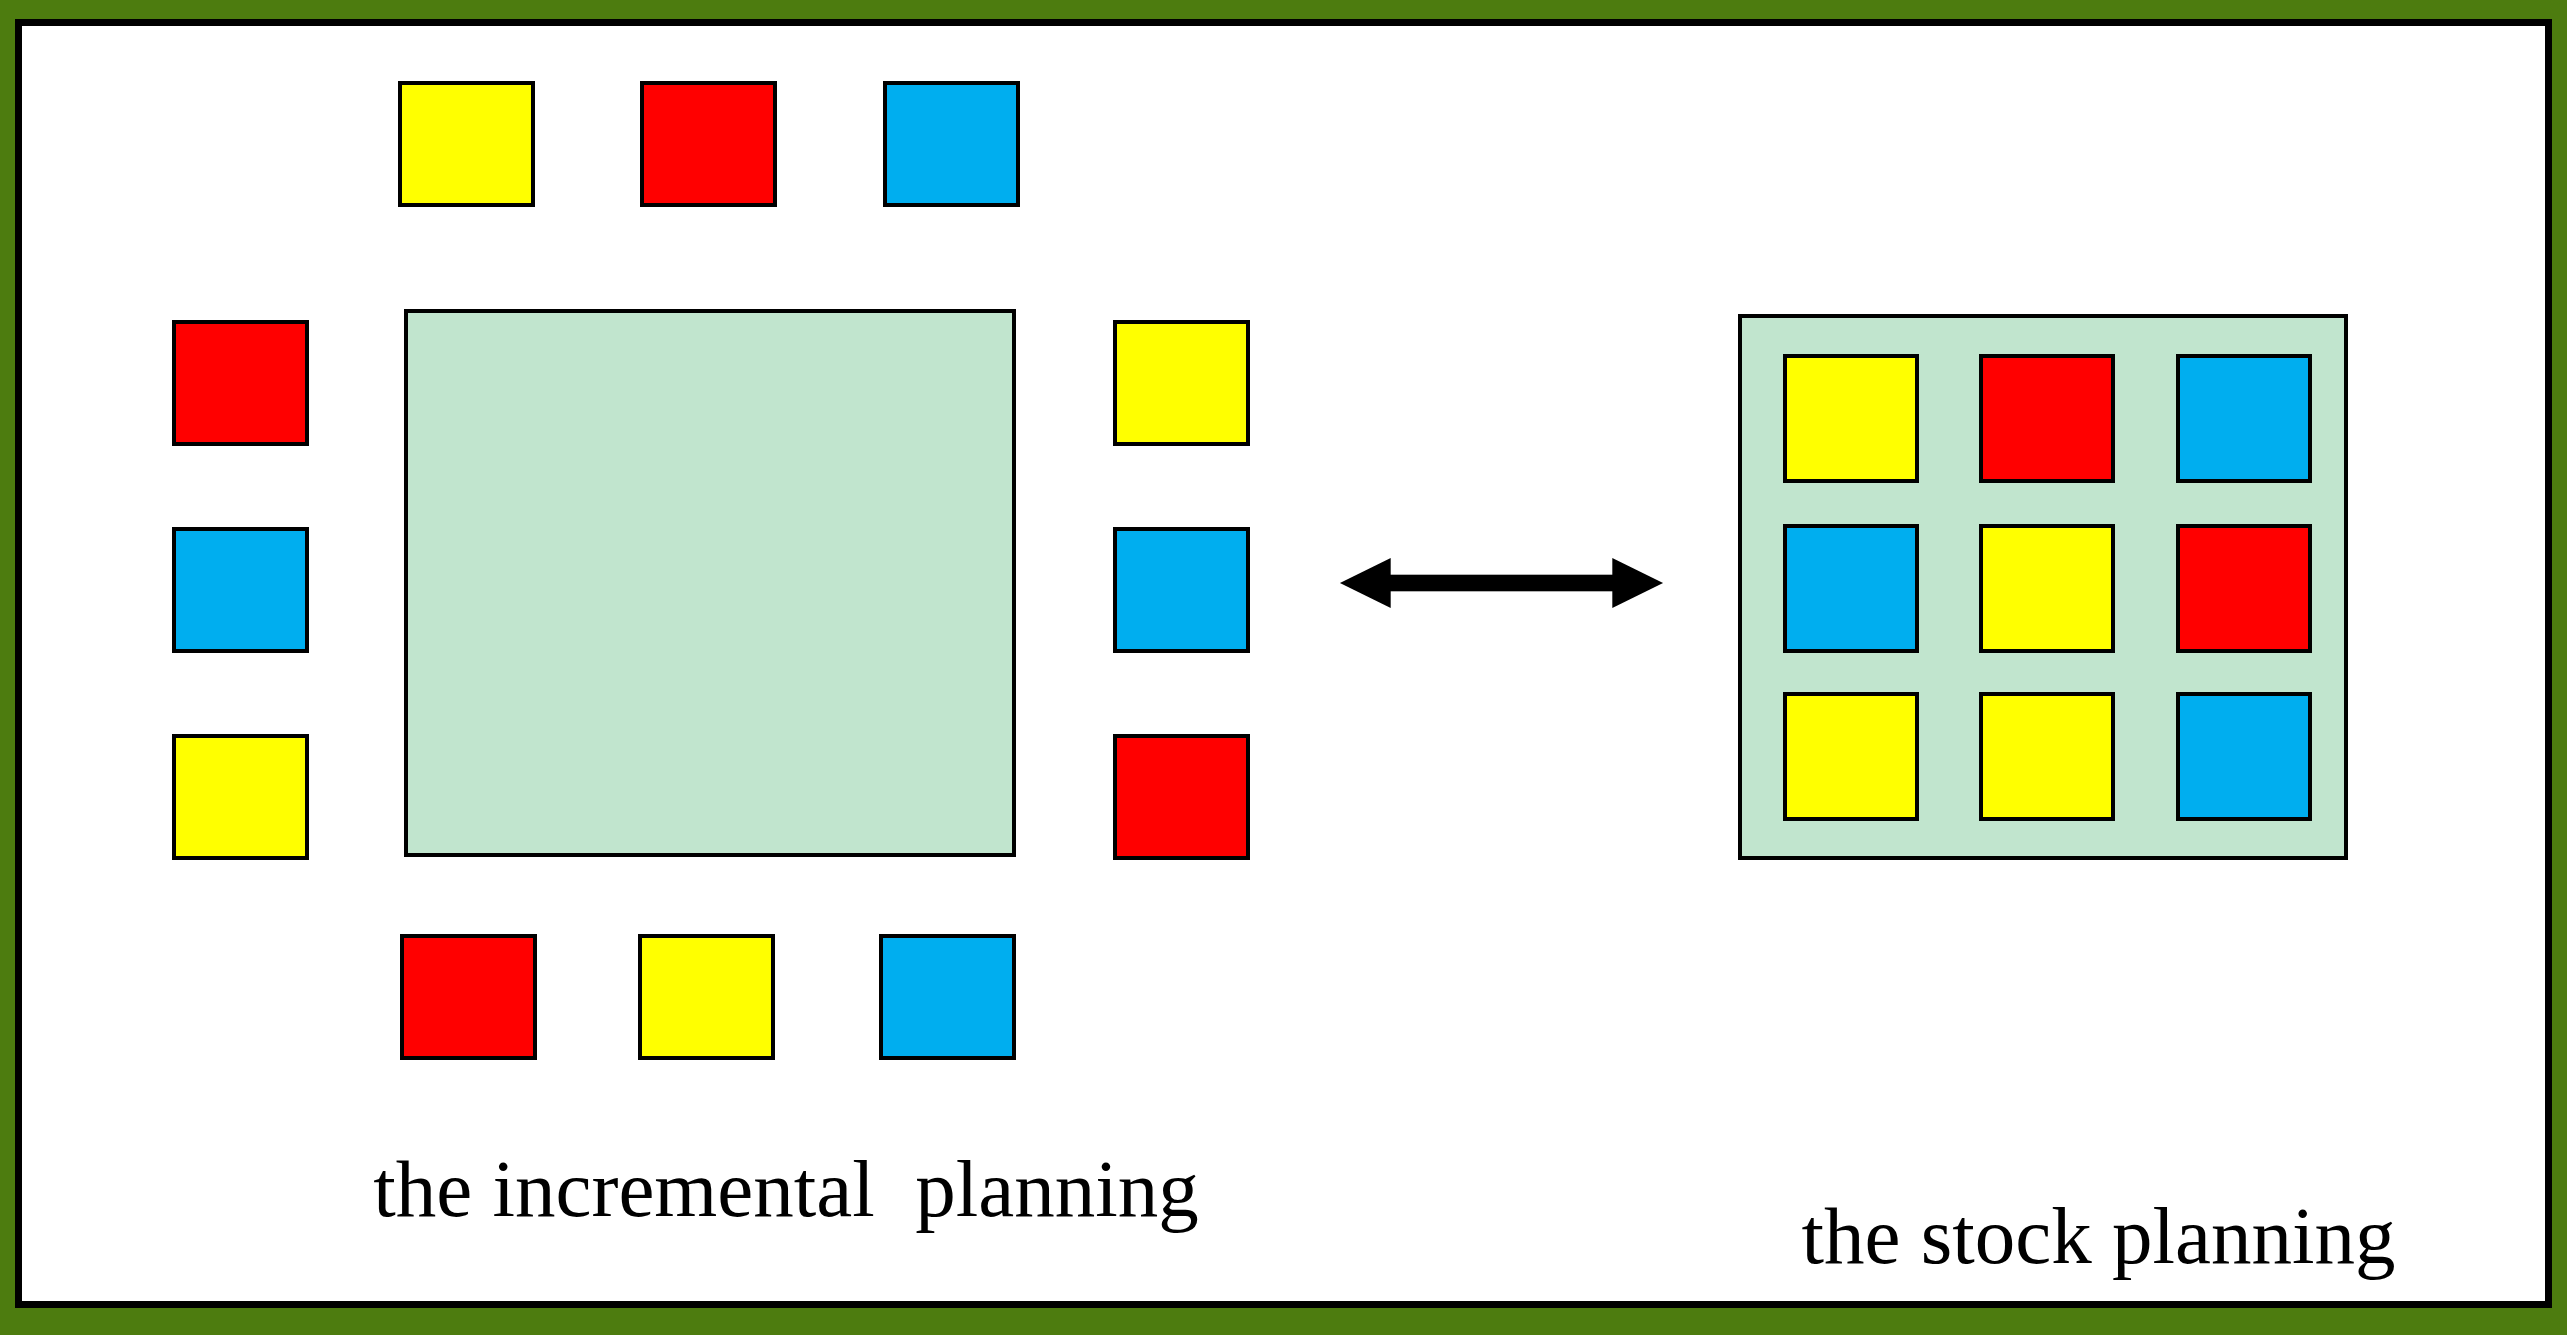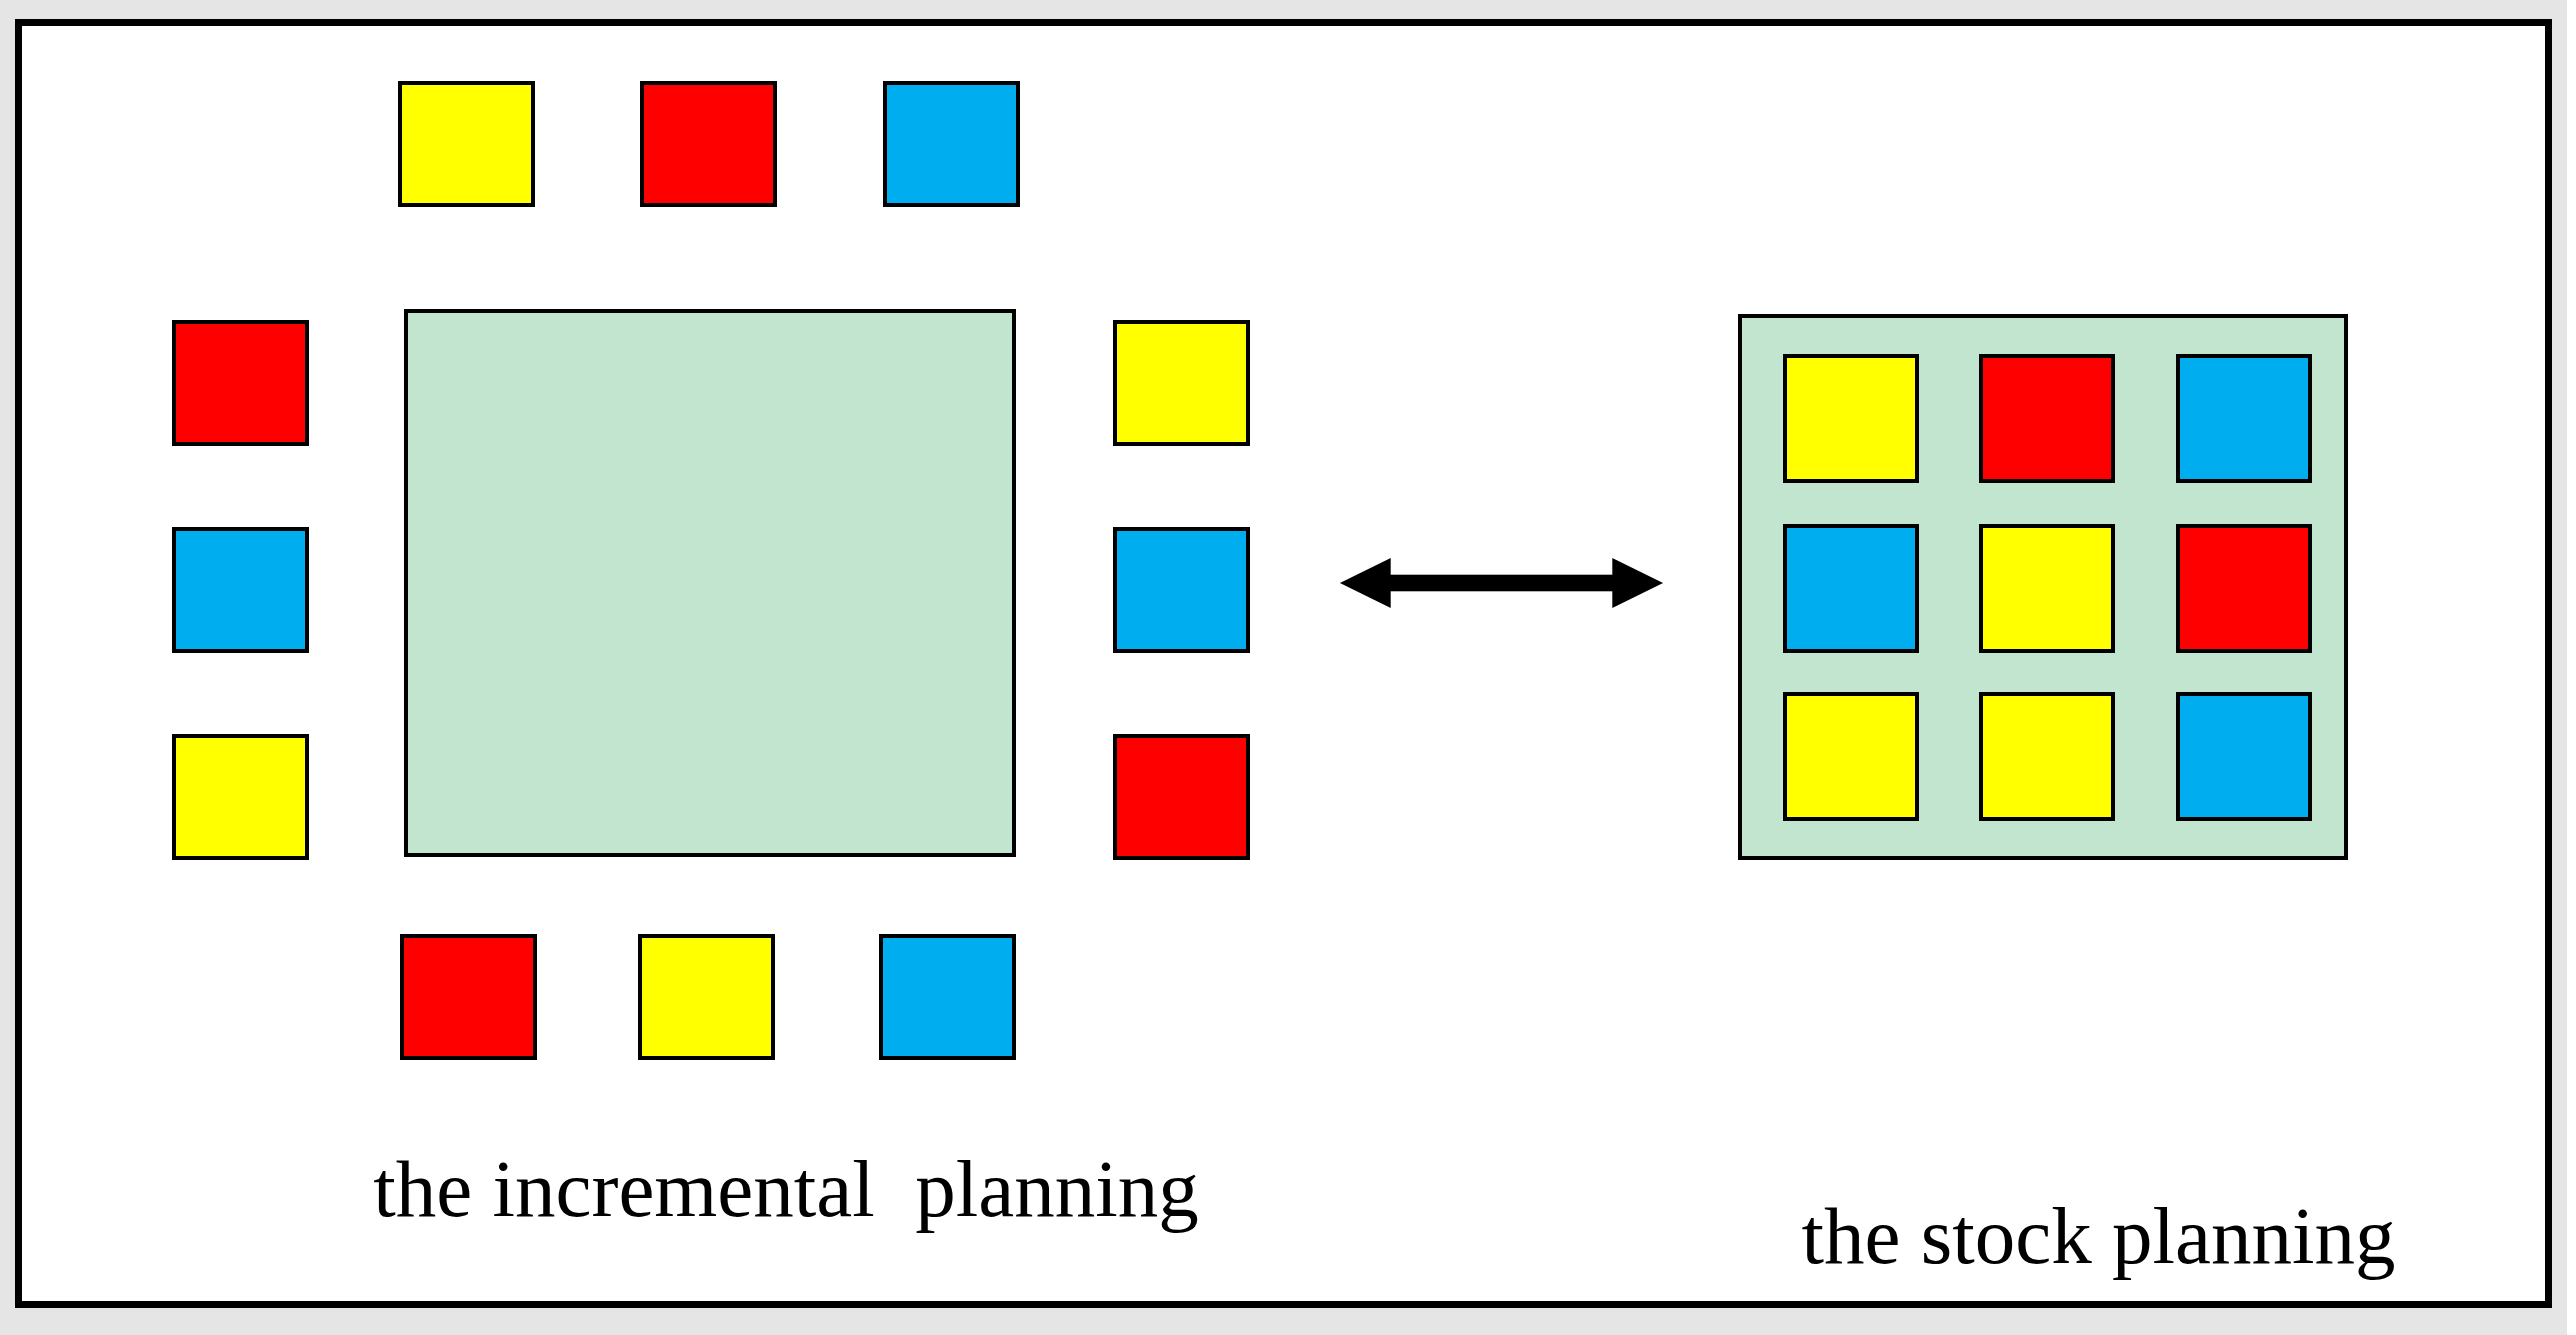--- a/index.html
+++ b/index.html
@@ -1,19 +1,19 @@
 <!DOCTYPE html>
 <html style="font-size:15px"><head>
 <meta charset="utf-8">
 <style>
   html,body{margin:0;padding:0;background:#ffffff;}
   #canvas{
     position:relative;
     width:2567px;height:1335px;
-    background:#e5e5e5;
+    background:#4d7c0f;
     font-family:"Liberation Serif","DejaVu Serif",serif;
     overflow:hidden;
   }
   .frame{
     position:absolute;left:15px;top:18.5px;width:2537px;height:1289px;
     border:7.4px solid #000;box-sizing:border-box;background:#ffffff;
   }
   .board{
     position:absolute;background:#C1E5CE;border:4.6px solid #000;box-sizing:border-box;
   }

